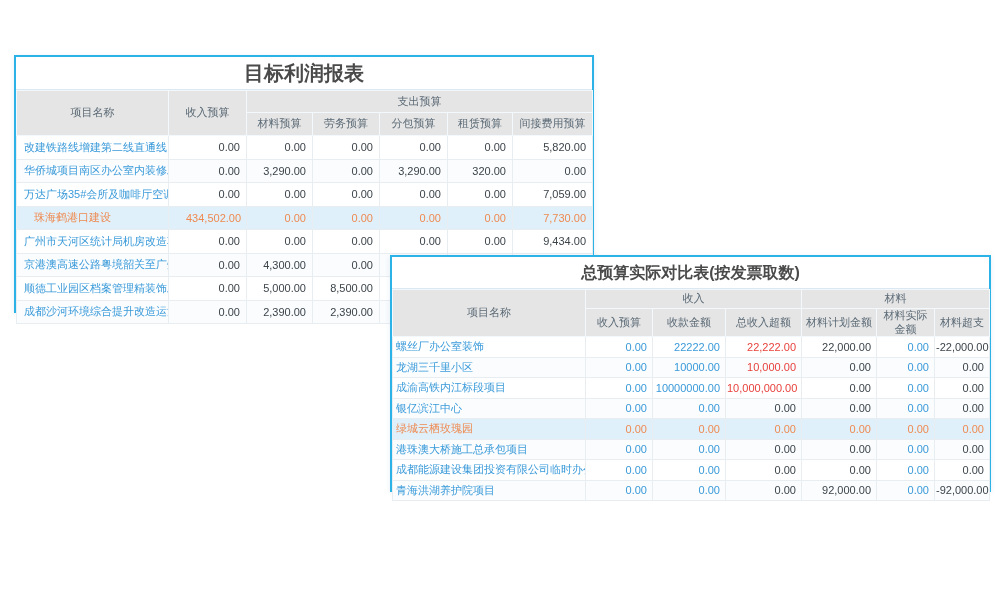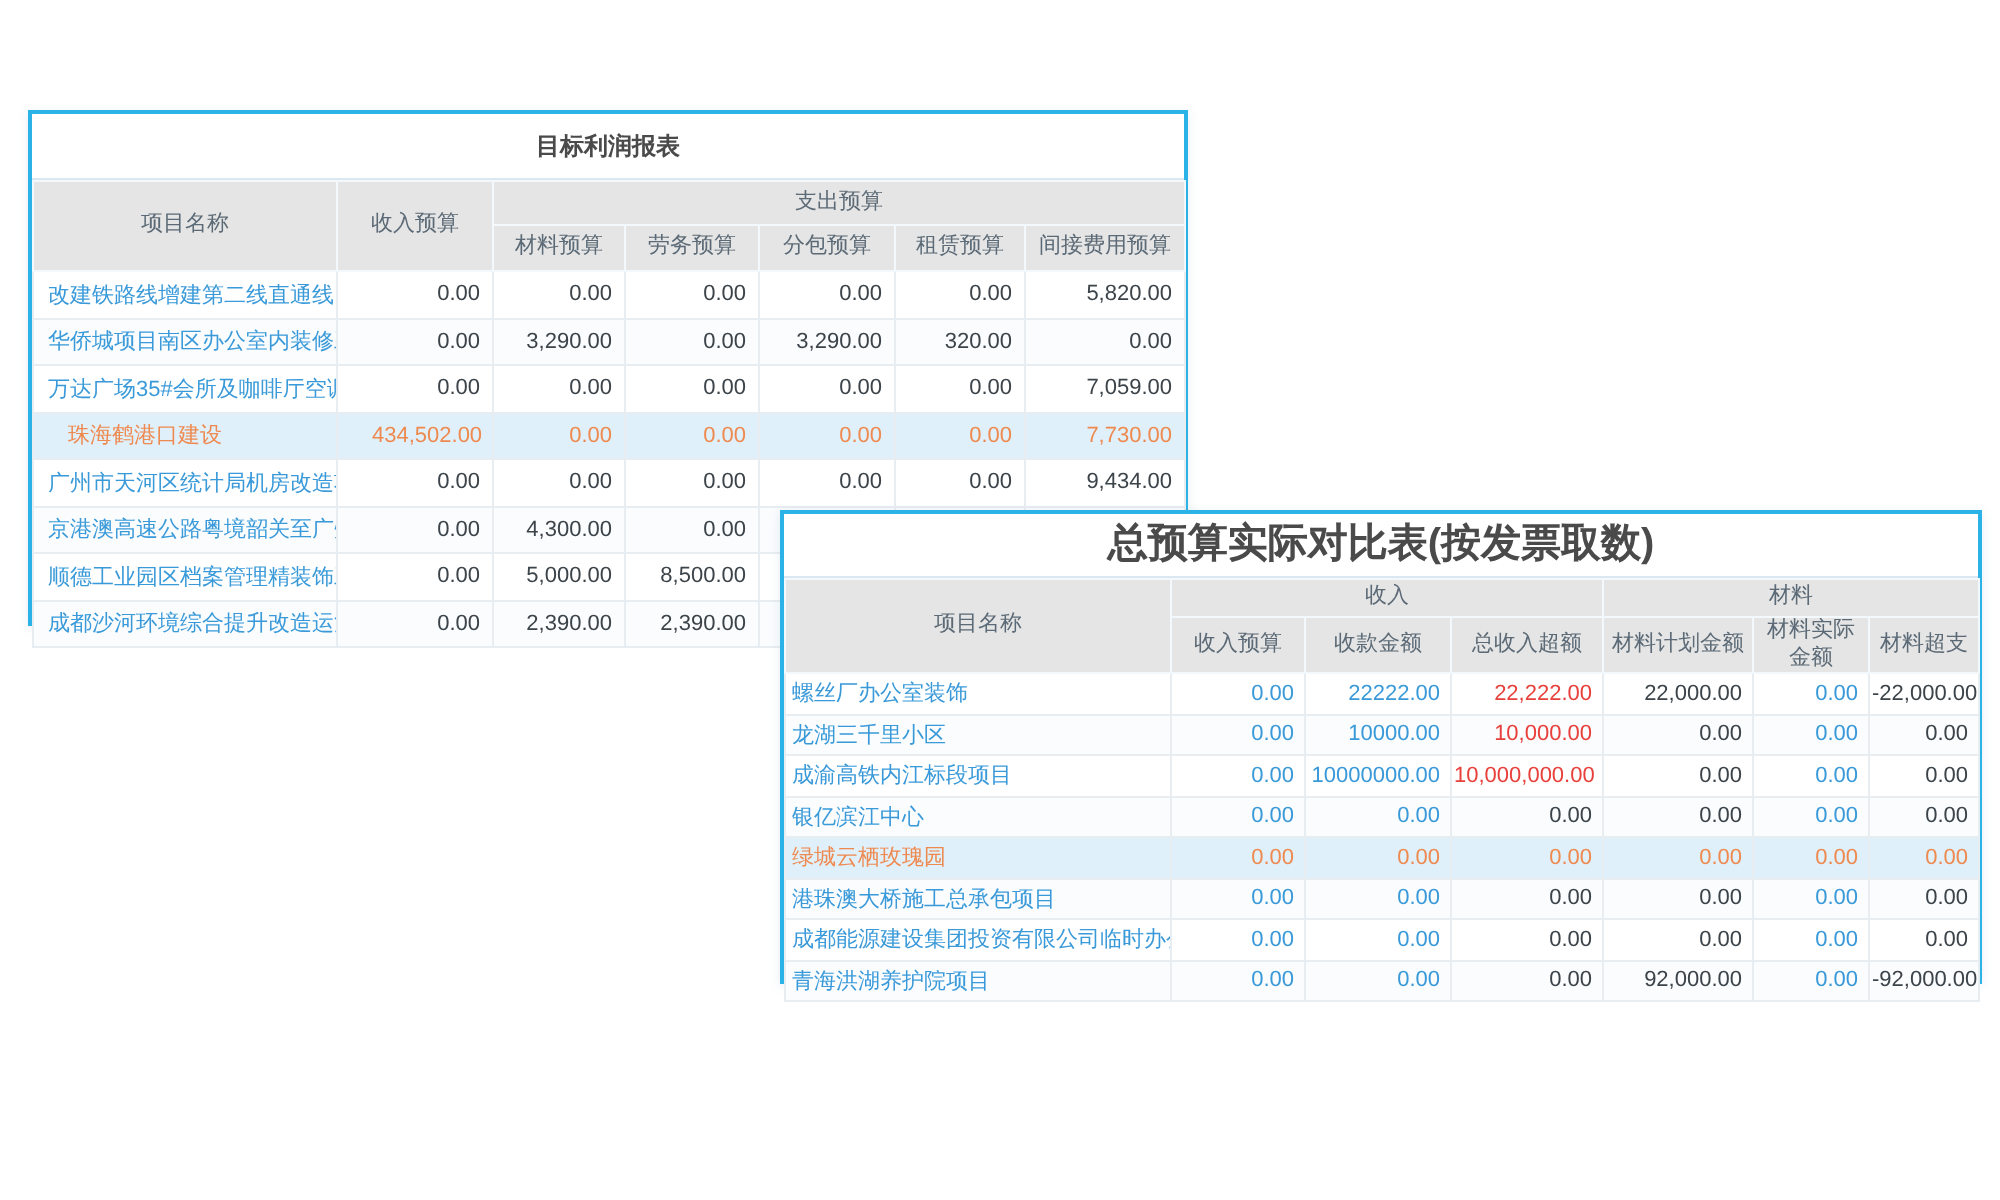--- a/index.html
+++ b/index.html
@@ -10,22 +10,22 @@
     position:absolute; background:#fff; box-sizing:border-box;
     border:2px solid #2bb3e8; box-shadow:0 1px 5px rgba(120,160,190,0.18);
   }
   #win1 { left:14px; top:55px; width:580px; height:258px; z-index:1; }
   #win2 { left:390px; top:255px; width:601px; height:237px; z-index:2; }
 
   .win-title {
     text-align:center; font-weight:bold; color:#4a4a4a; background:#fff;
     border-bottom:1px solid #dce8f1; overflow:hidden; white-space:nowrap;
   }
-  #win1 .win-title { height:32px; line-height:32px; font-size:12px; }
-  #win2 .win-title { height:31px; line-height:31px; font-size:20px; }
+  #win1 .win-title { height:32px; line-height:32px; font-size:20px; }
+  #win2 .win-title { height:31px; line-height:31px; font-size:16px; }
 
   table { width:100%; border-collapse:collapse; table-layout:fixed; font-size:11px; }
   th {
     background:#e5e5e5; color:#5b6a76; font-weight:normal;
     border:1px solid #f2f8fc; text-align:center; padding:0 2px;
     white-space:normal; line-height:1.2; overflow:hidden;
   }
   #win1 thead tr.group-row th { height:21px; }
   #win1 thead tr.sub-row th { height:22px; }
   #win2 thead tr.group-row th { height:18px; }

